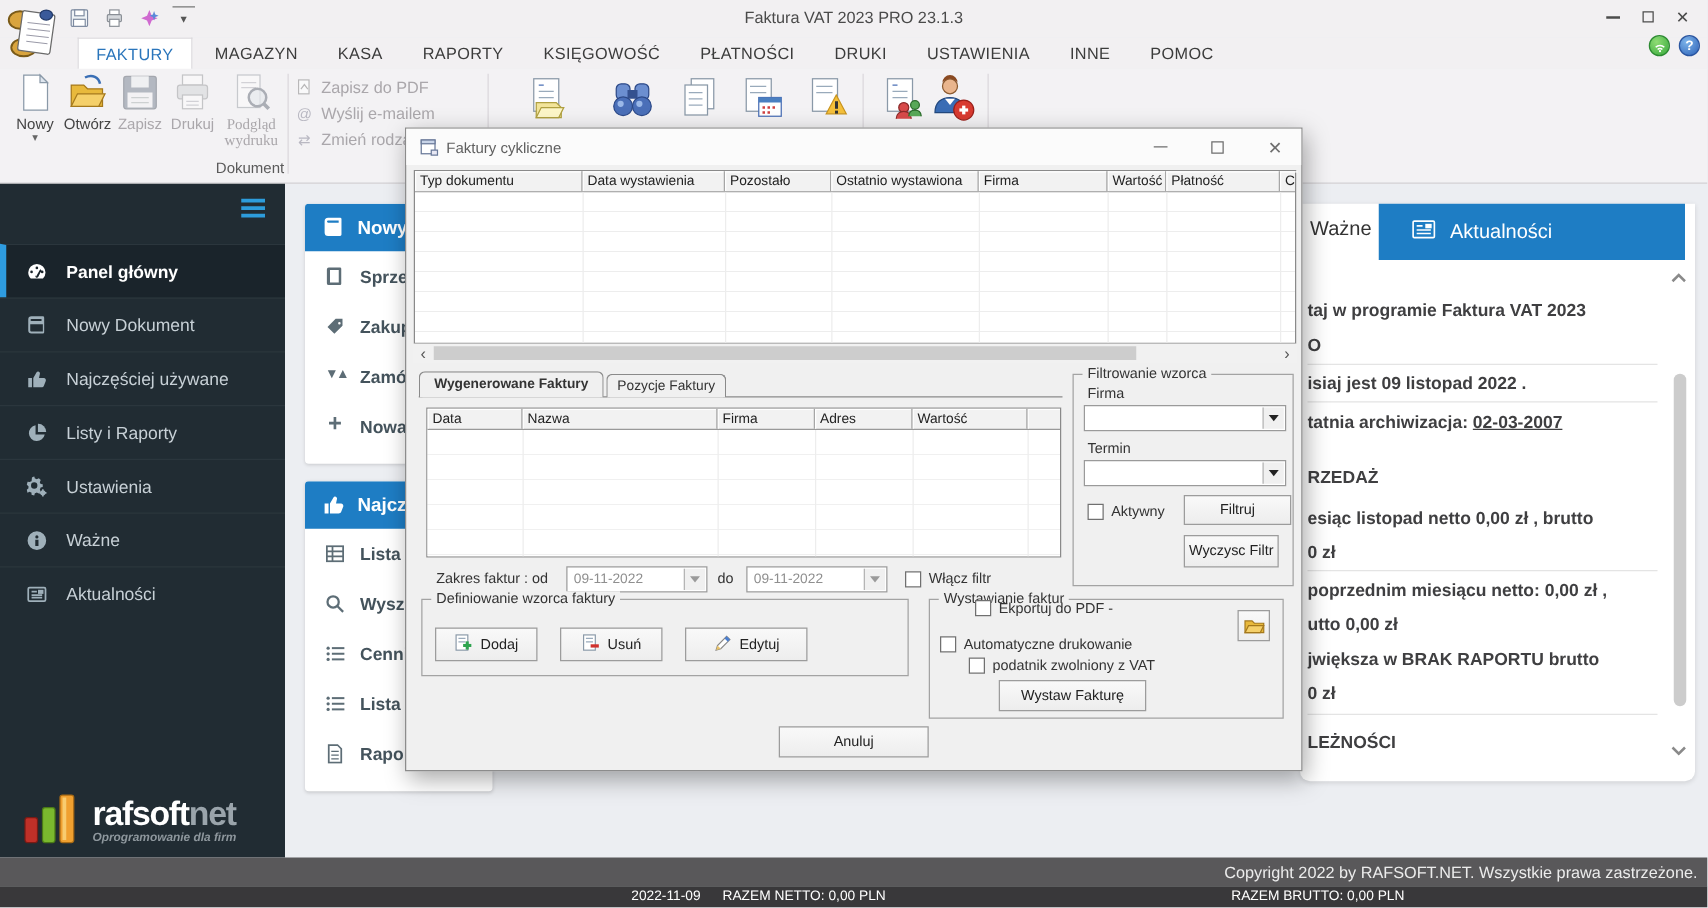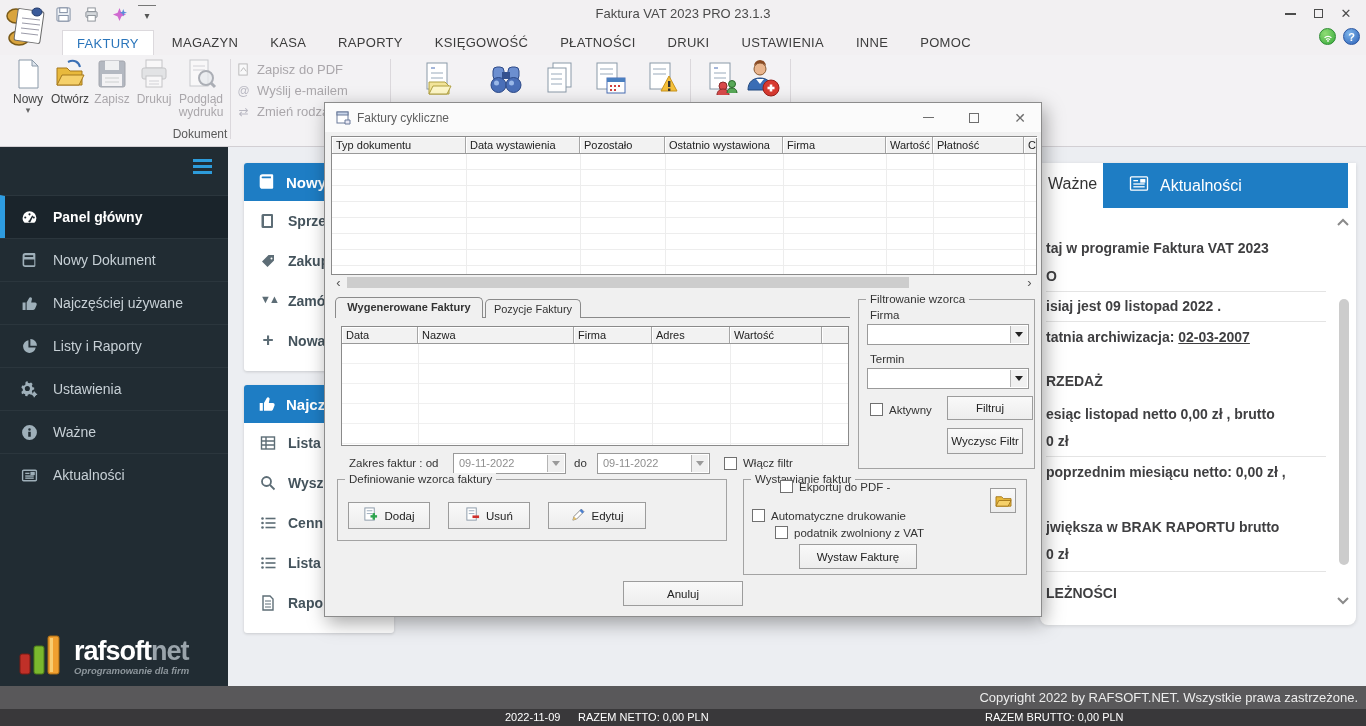--- a/index.html
+++ b/index.html
@@ -270,21 +270,21 @@
       <svg viewBox="0 0 32 32" width="32" height="32">
           <rect x="8" y="2" width="16" height="8" fill="#fff" stroke="#8a8f96"></rect>
           <rect x="4" y="10" width="24" height="11" rx="2" fill="#cdd1d6" stroke="#8a8f96"></rect>
           <rect x="8" y="18" width="16" height="11" fill="#fff" stroke="#8a8f96"></rect>
           <line x1="11" y1="23" x2="21" y2="23" stroke="#aab"></line>
           <line x1="11" y1="26" x2="21" y2="26" stroke="#aab"></line>
         </svg>
     </div>
     <div class="blbl">Drukuj</div>
   </div>
-  <div class="bigbtn disabled" style="left:175px;width:52px;">
+  <div class="bigbtn disabled" style="left:175px;width:52px;font-family:Liberation Serif, serif;">
     <div class="bico">
       <svg viewBox="0 0 32 32" width="32" height="32">
           <rect x="5" y="2" width="18" height="26" fill="#fff" stroke="#8a99a8"></rect>
           <line x1="8" y1="8" x2="20" y2="8" stroke="#aab"></line>
           <line x1="8" y1="12" x2="20" y2="12" stroke="#aab"></line>
           <circle cx="21" cy="20" r="7" fill="#cfe0f0" fill-opacity=".7" stroke="#4a5f80" stroke-width="2"></circle>
           <line x1="26" y1="25" x2="30" y2="29" stroke="#4a5f80" stroke-width="3"></line>
         </svg>
     </div>
     <div class="blbl">Podgląd wydruku</div>
@@ -569,20 +569,21 @@
   <div class="newsline" style="top:135px;">isiaj jest 09 listopad 2022 .</div>
   <div class="rp-sep" style="top:158px;"></div>
   <div class="newsline" style="top:166px;">
     <span>tatnia archiwizacja: </span><span id="rp-link">02-03-2007</span>
   </div>
   <div class="newsline" style="top:210px;">RZEDAŻ</div>
   <div class="newsline" style="top:243px;">esiąc listopad netto 0,00 zł , brutto</div>
   <div class="newsline" style="top:270px;">0 zł</div>
   <div class="rp-sep" style="top:293px;"></div>
   <div class="newsline" style="top:301px;">poprzednim miesiącu netto: 0,00 zł ,</div>
+  <div class="newsline" style="top:328px;">utto 0,00 zł</div>
   <div class="newsline" style="top:356px;">jwiększa w BRAK RAPORTU brutto</div>
   <div class="newsline" style="top:383px;">0 zł</div>
   <div class="rp-sep" style="top:408px;"></div>
   <div class="newsline" style="top:422px;">LEŻNOŚCI</div>
 
   <div id="rp-scroll">
     <div class="rp-chev" style="top:0;"><svg viewBox="0 0 16 16" width="16" height="16" fill="none" stroke="#8a8a8a" stroke-width="2">
           <path d="M3 10l5-5 5 5"></path>
         </svg></div>
     <div id="rp-thumb"></div>

